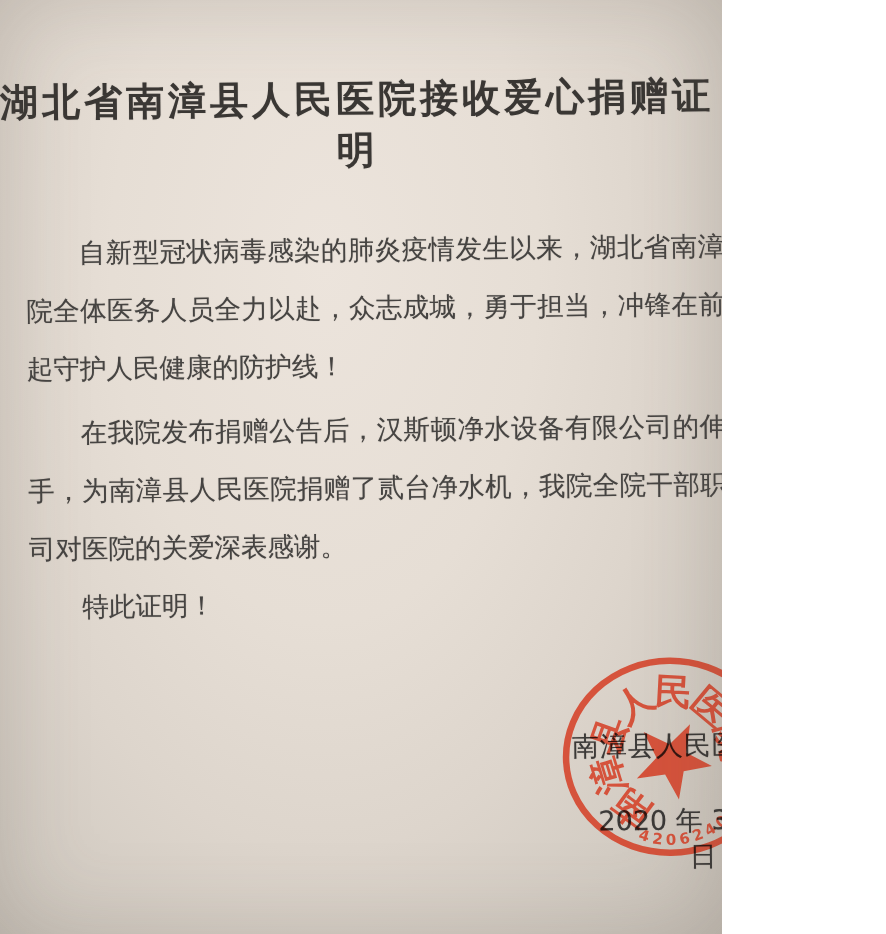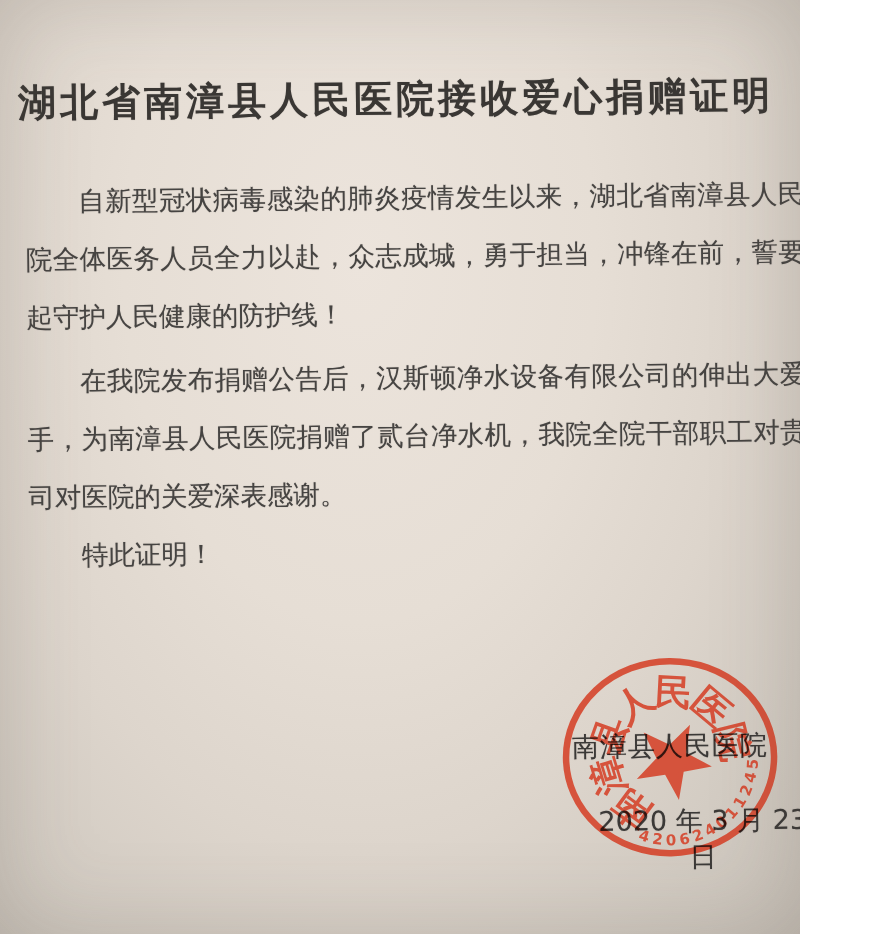--- a/index.html
+++ b/index.html
@@ -4,21 +4,21 @@
 <style>
   * { box-sizing: border-box; }
   html, body { margin: 0; padding: 0; }
   body {
     width: 886px; height: 934px;
     font-family: "DejaVu Sans", sans-serif;
     overflow: hidden;
   }
   .photo {
     position: relative;
-    width: 800px; height: 934px;
+    width: 722px; height: 934px;
     background:
       radial-gradient(ellipse at 45% 28%,
         #ece4dc 0%, #e6ded5 38%, #ddd5cc 62%, #d2cbc2 82%, #c8c1b8 100%);
     overflow: hidden;
     padding-left: 42px;
   }
   .photo::after {
     content: "";
     position: absolute; inset: 0;
     box-shadow: inset 0 0 90px rgba(92, 83, 72, 0.22);

